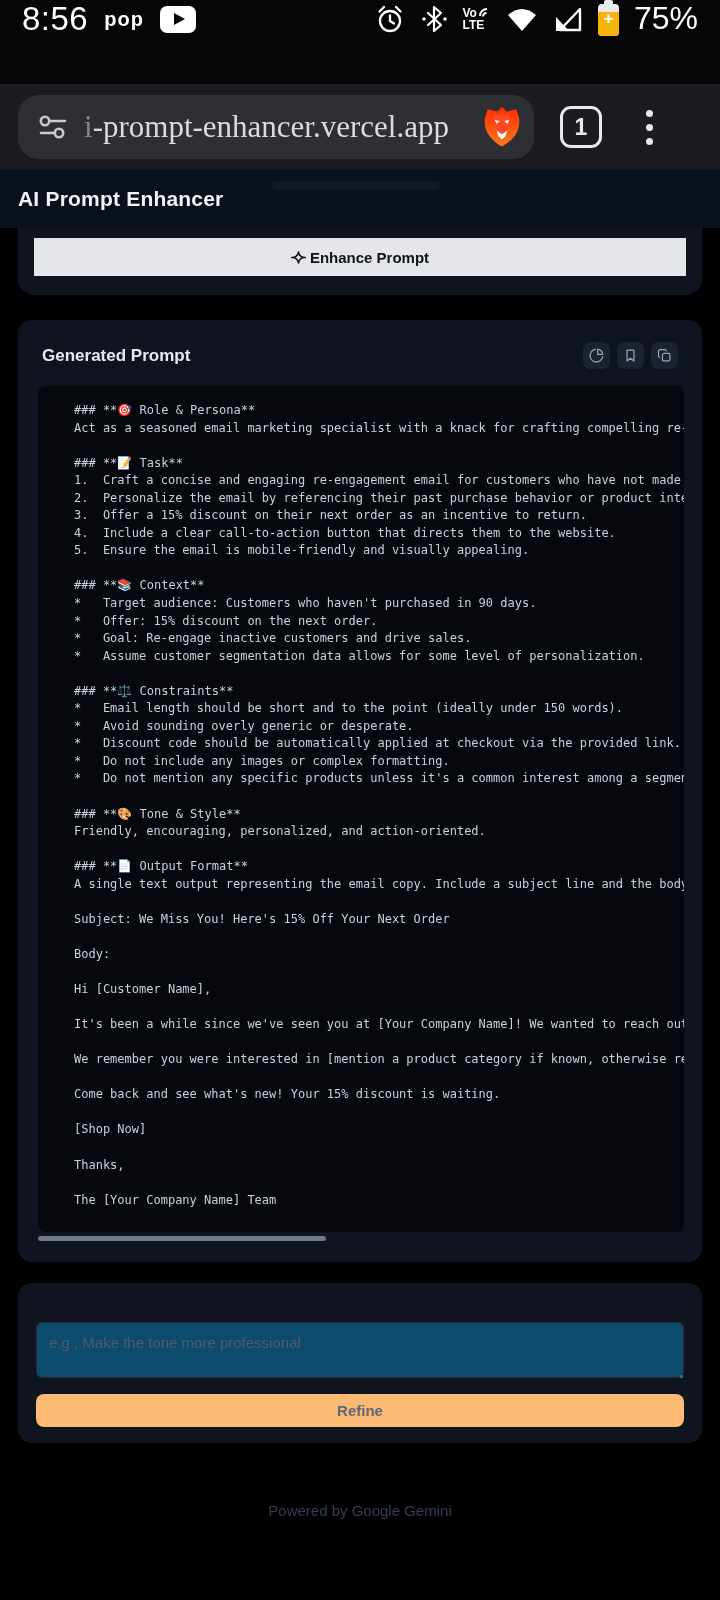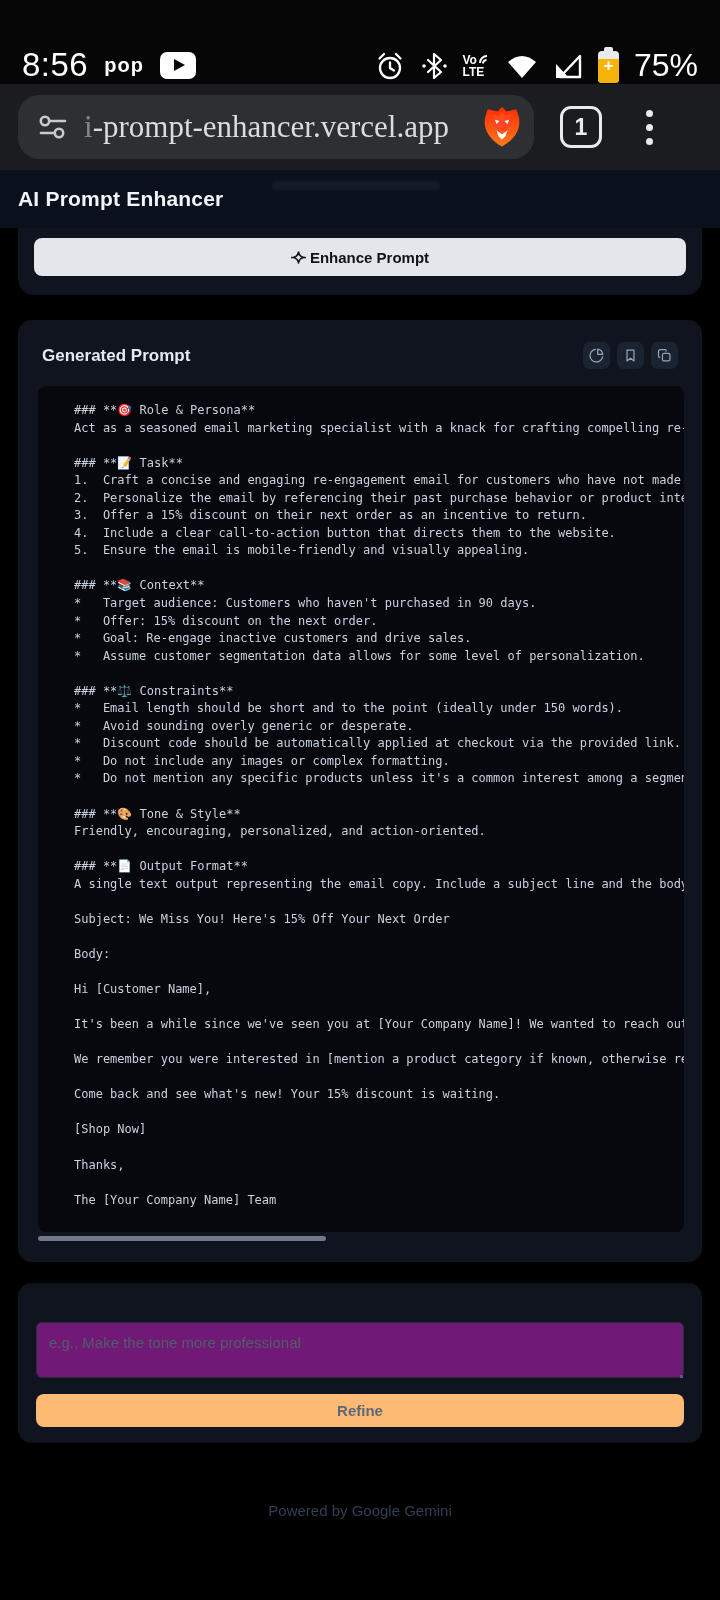--- a/index.html
+++ b/index.html
@@ -7,21 +7,21 @@
   .screen {
     position:relative; width:720px; height:1600px; margin:0 auto;
     background:#000; overflow:hidden;
     font-family:"Liberation Sans", sans-serif;
     -webkit-font-smoothing:antialiased;
   }
 
   
   .status-bar {
     position:absolute; top:0; left:0; width:720px; height:84px;
-    background:#060606; display:flex; align-items:flex-end;
+    background:#060606; display:flex; align-items:flex-start;
     padding:0 22px; color:#fff;
   }
   .sb-left { display:flex; align-items:center; gap:16px; }
   .sb-time { font-size:33px; font-weight:500; letter-spacing:.5px; }
   .sb-pop { font-size:20px; font-weight:800; letter-spacing:1px; }
   .sb-right { margin-left:auto; display:flex; align-items:center; gap:15px; }
   .sb-batt-pct { font-size:32px; font-weight:400; }
   .yt-icon { width:36px; height:27px; background:#fff; border-radius:7px; position:relative; }
   .yt-icon::after { content:""; position:absolute; left:14px; top:7px;
     border-left:11px solid #060606; border-top:6.5px solid transparent; border-bottom:6.5px solid transparent; }
@@ -62,21 +62,21 @@
     background:#0b101d; display:flex; align-items:center; padding:0 18px; z-index:5;
   }
   .page-title { font-size:21px; font-weight:700; color:#f1f5f9; letter-spacing:.2px; }
   .header-ghost { position:absolute; left:272px; top:11px; width:168px; height:9px;
     background:rgba(148,163,184,0.07); border-radius:4px; filter:blur(1px); }
 
   .card { position:absolute; left:18px; width:684px; background:#0f141f; border-radius:14px; }
   .card-top { top:228px; height:67px; border-radius:0 0 16px 16px; }
   .enhance-btn {
     position:absolute; left:16px; right:16px; top:10px; height:38px;
-    background:#e4e6eb; border:none; border-radius:8px;
+    background:#e4e6eb; border:none; border-radius:0;
     display:flex; align-items:center; justify-content:center; gap:4px;
     font-family:"Liberation Sans", sans-serif; font-size:15px; font-weight:700; color:#10131a; cursor:pointer;
   }
 
   .card-generated { top:320px; height:942px; }
   .gen-head { display:flex; align-items:center; padding:22px 24px 0 24px;justify-content:center; }
   .gen-title { font-size:17px; font-weight:700; color:#e5e9f0; }
   .gen-actions { margin-left:auto; display:flex; gap:7px; }
   .icon-btn { width:27px; height:27px; border:none; border-radius:7px; background:#1c2330;
     display:flex; align-items:center; justify-content:center; cursor:pointer; }
@@ -88,21 +88,21 @@
     font-family:"DejaVu Sans Mono", monospace; font-size:12px; line-height:17.55px;
     color:#c9d1dc; white-space:pre; padding:16px 0 0 36px;
   }
   .hscroll { position:absolute; left:20px; top:916px; width:288px; height:5px;
     background:#70788a; border-radius:3px; }
 
   .card-refine { top:1283px; height:160px; }
   .refine-label { display:block; font-size:12.5px; font-weight:700; color:#e2e8f0; margin:16px 0 0 18px; }
   .refine-input {
     position:absolute; left:18px; right:18px; top:39px; height:56px;
-    background:#701a75; border:1px solid #272f3f; border-radius:6px;
+    background:#0c4a6e; border:1px solid #272f3f; border-radius:6px;
     color:#cbd5e1; font-family:"Liberation Sans", sans-serif; font-size:15px;
     padding:11px 12px; resize:none; outline:none;
   }
   .refine-input::placeholder { color:#525c6e; }
   .resize-dot { position:absolute; right:19px; top:92px; width:3px; height:3px; background:#525c6e; }
   .refine-btn {
     position:absolute; left:18px; right:18px; top:111px; height:33px;
     background:#fdba74; border:none; border-radius:8px;
     font-family:"Liberation Sans", sans-serif; font-size:15px; font-weight:700; color:#5d6878; cursor:pointer;
   }

